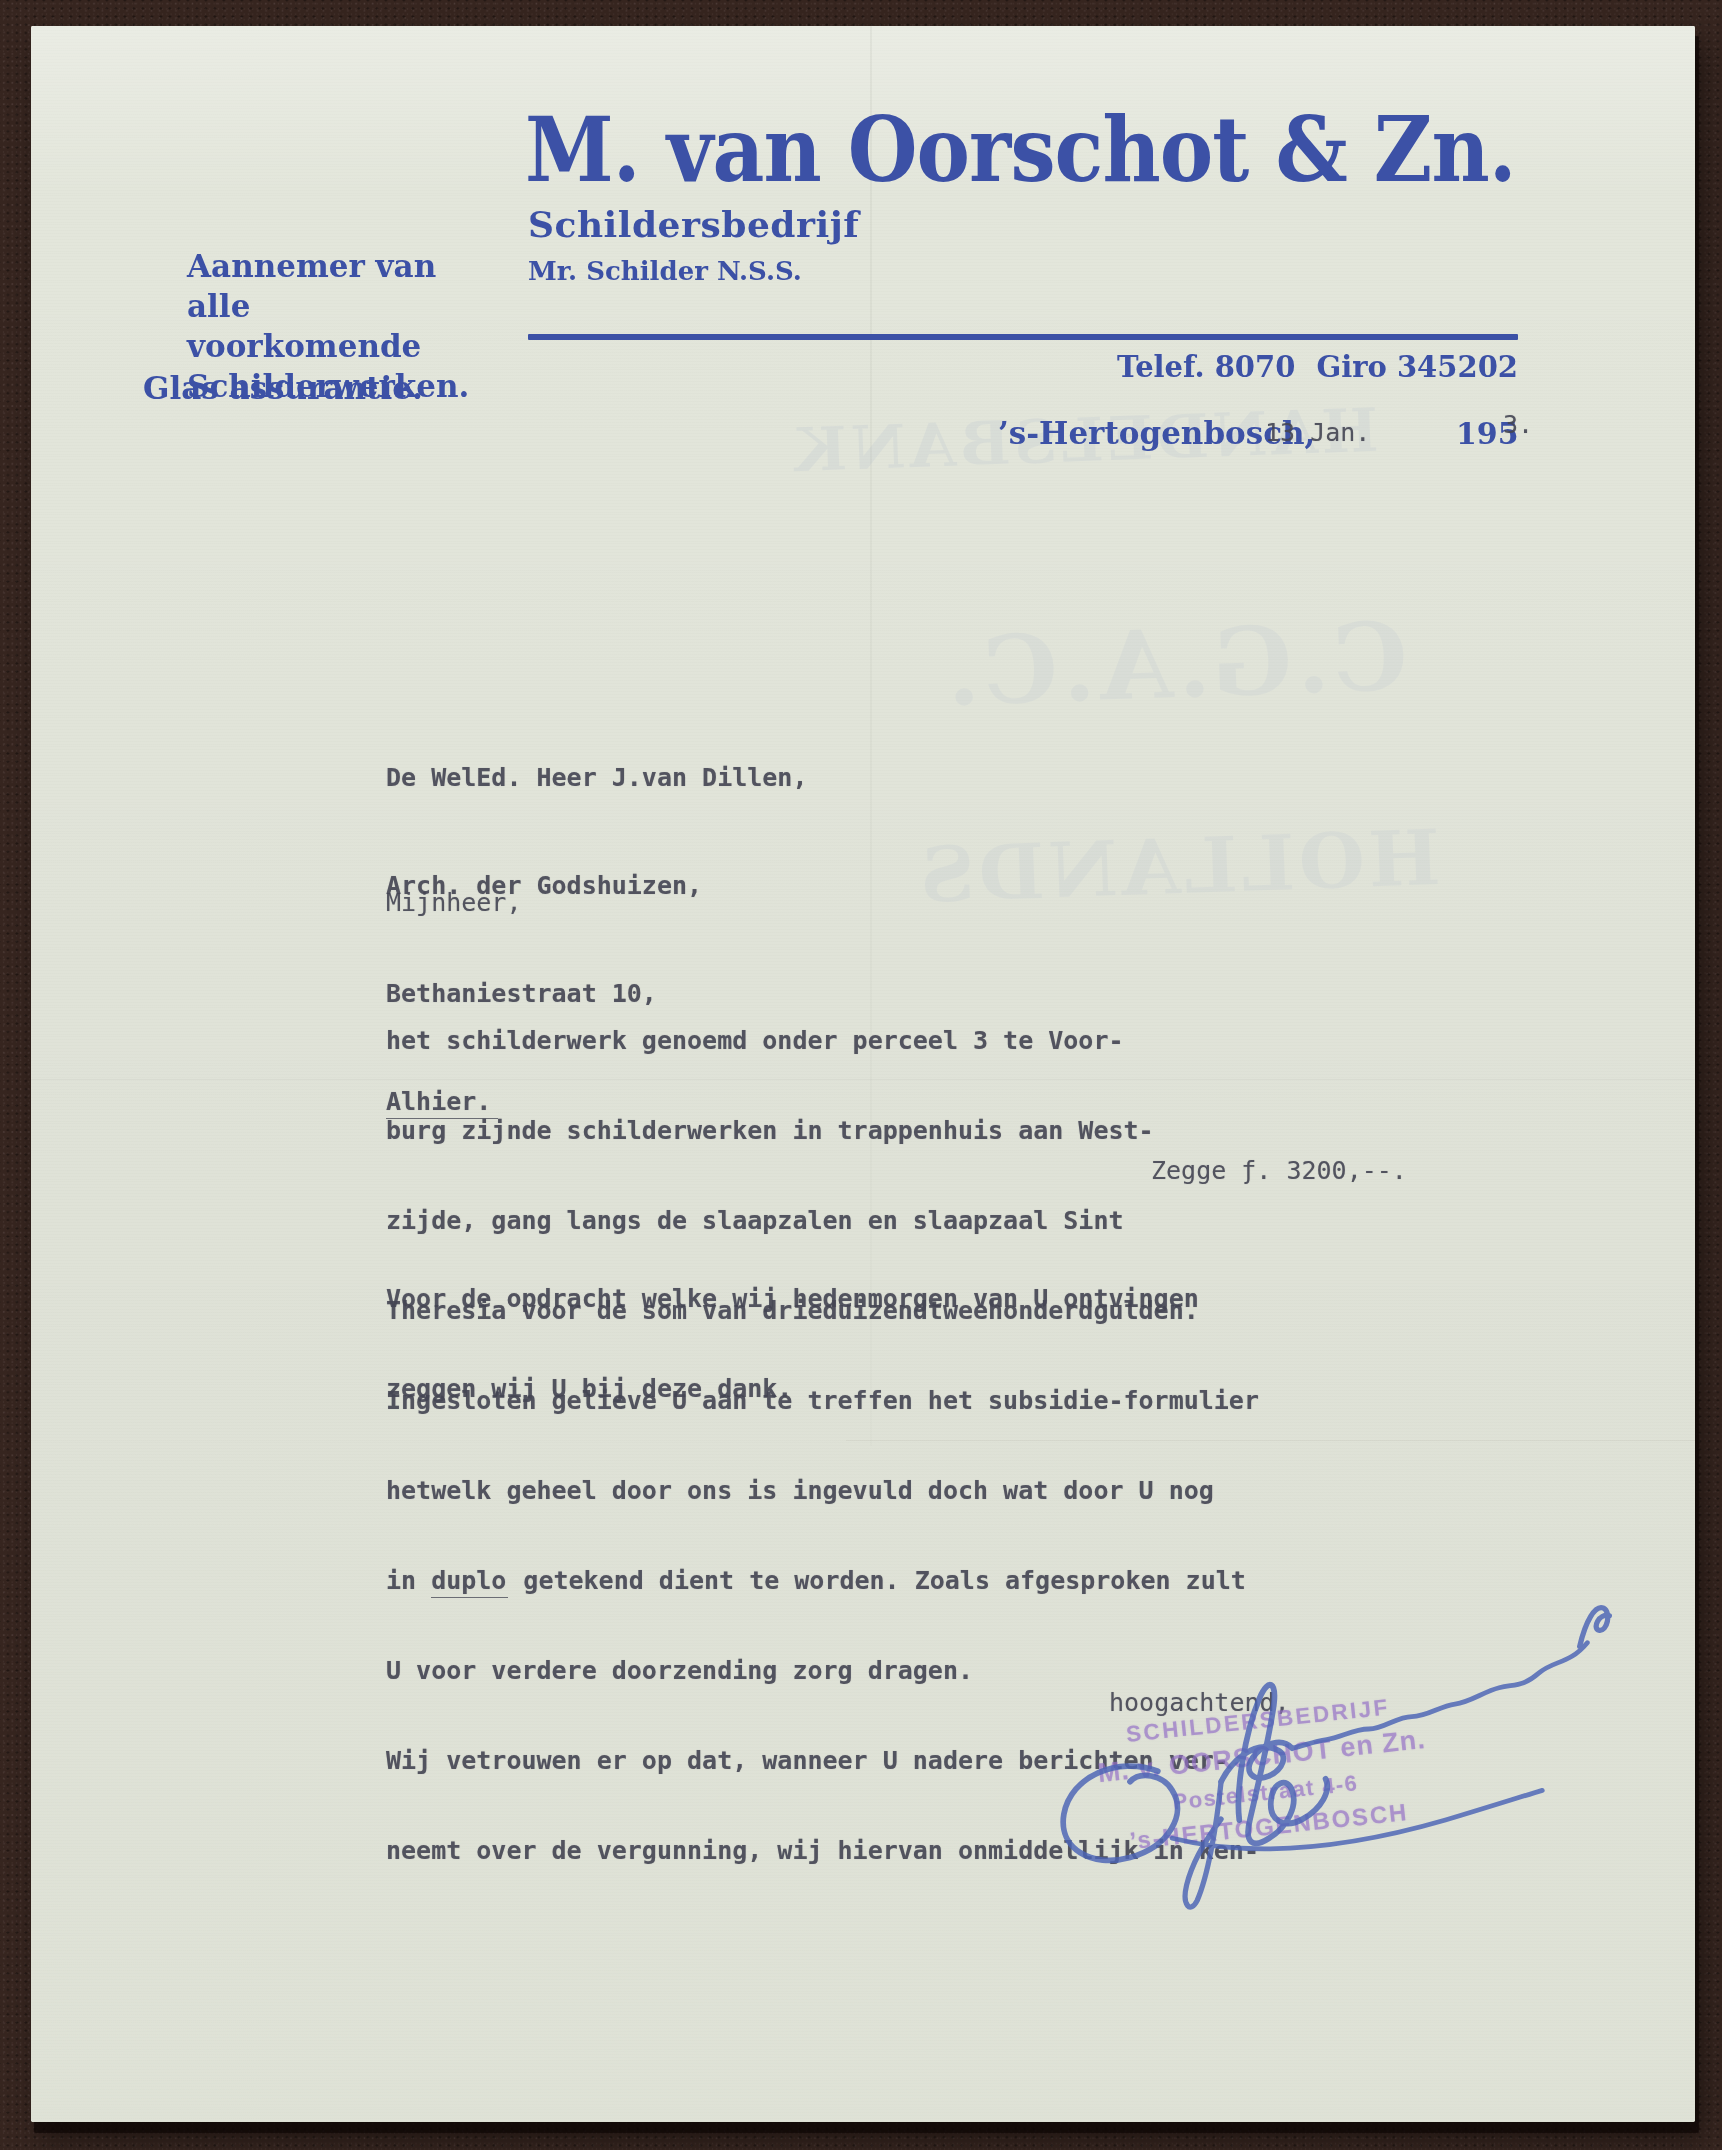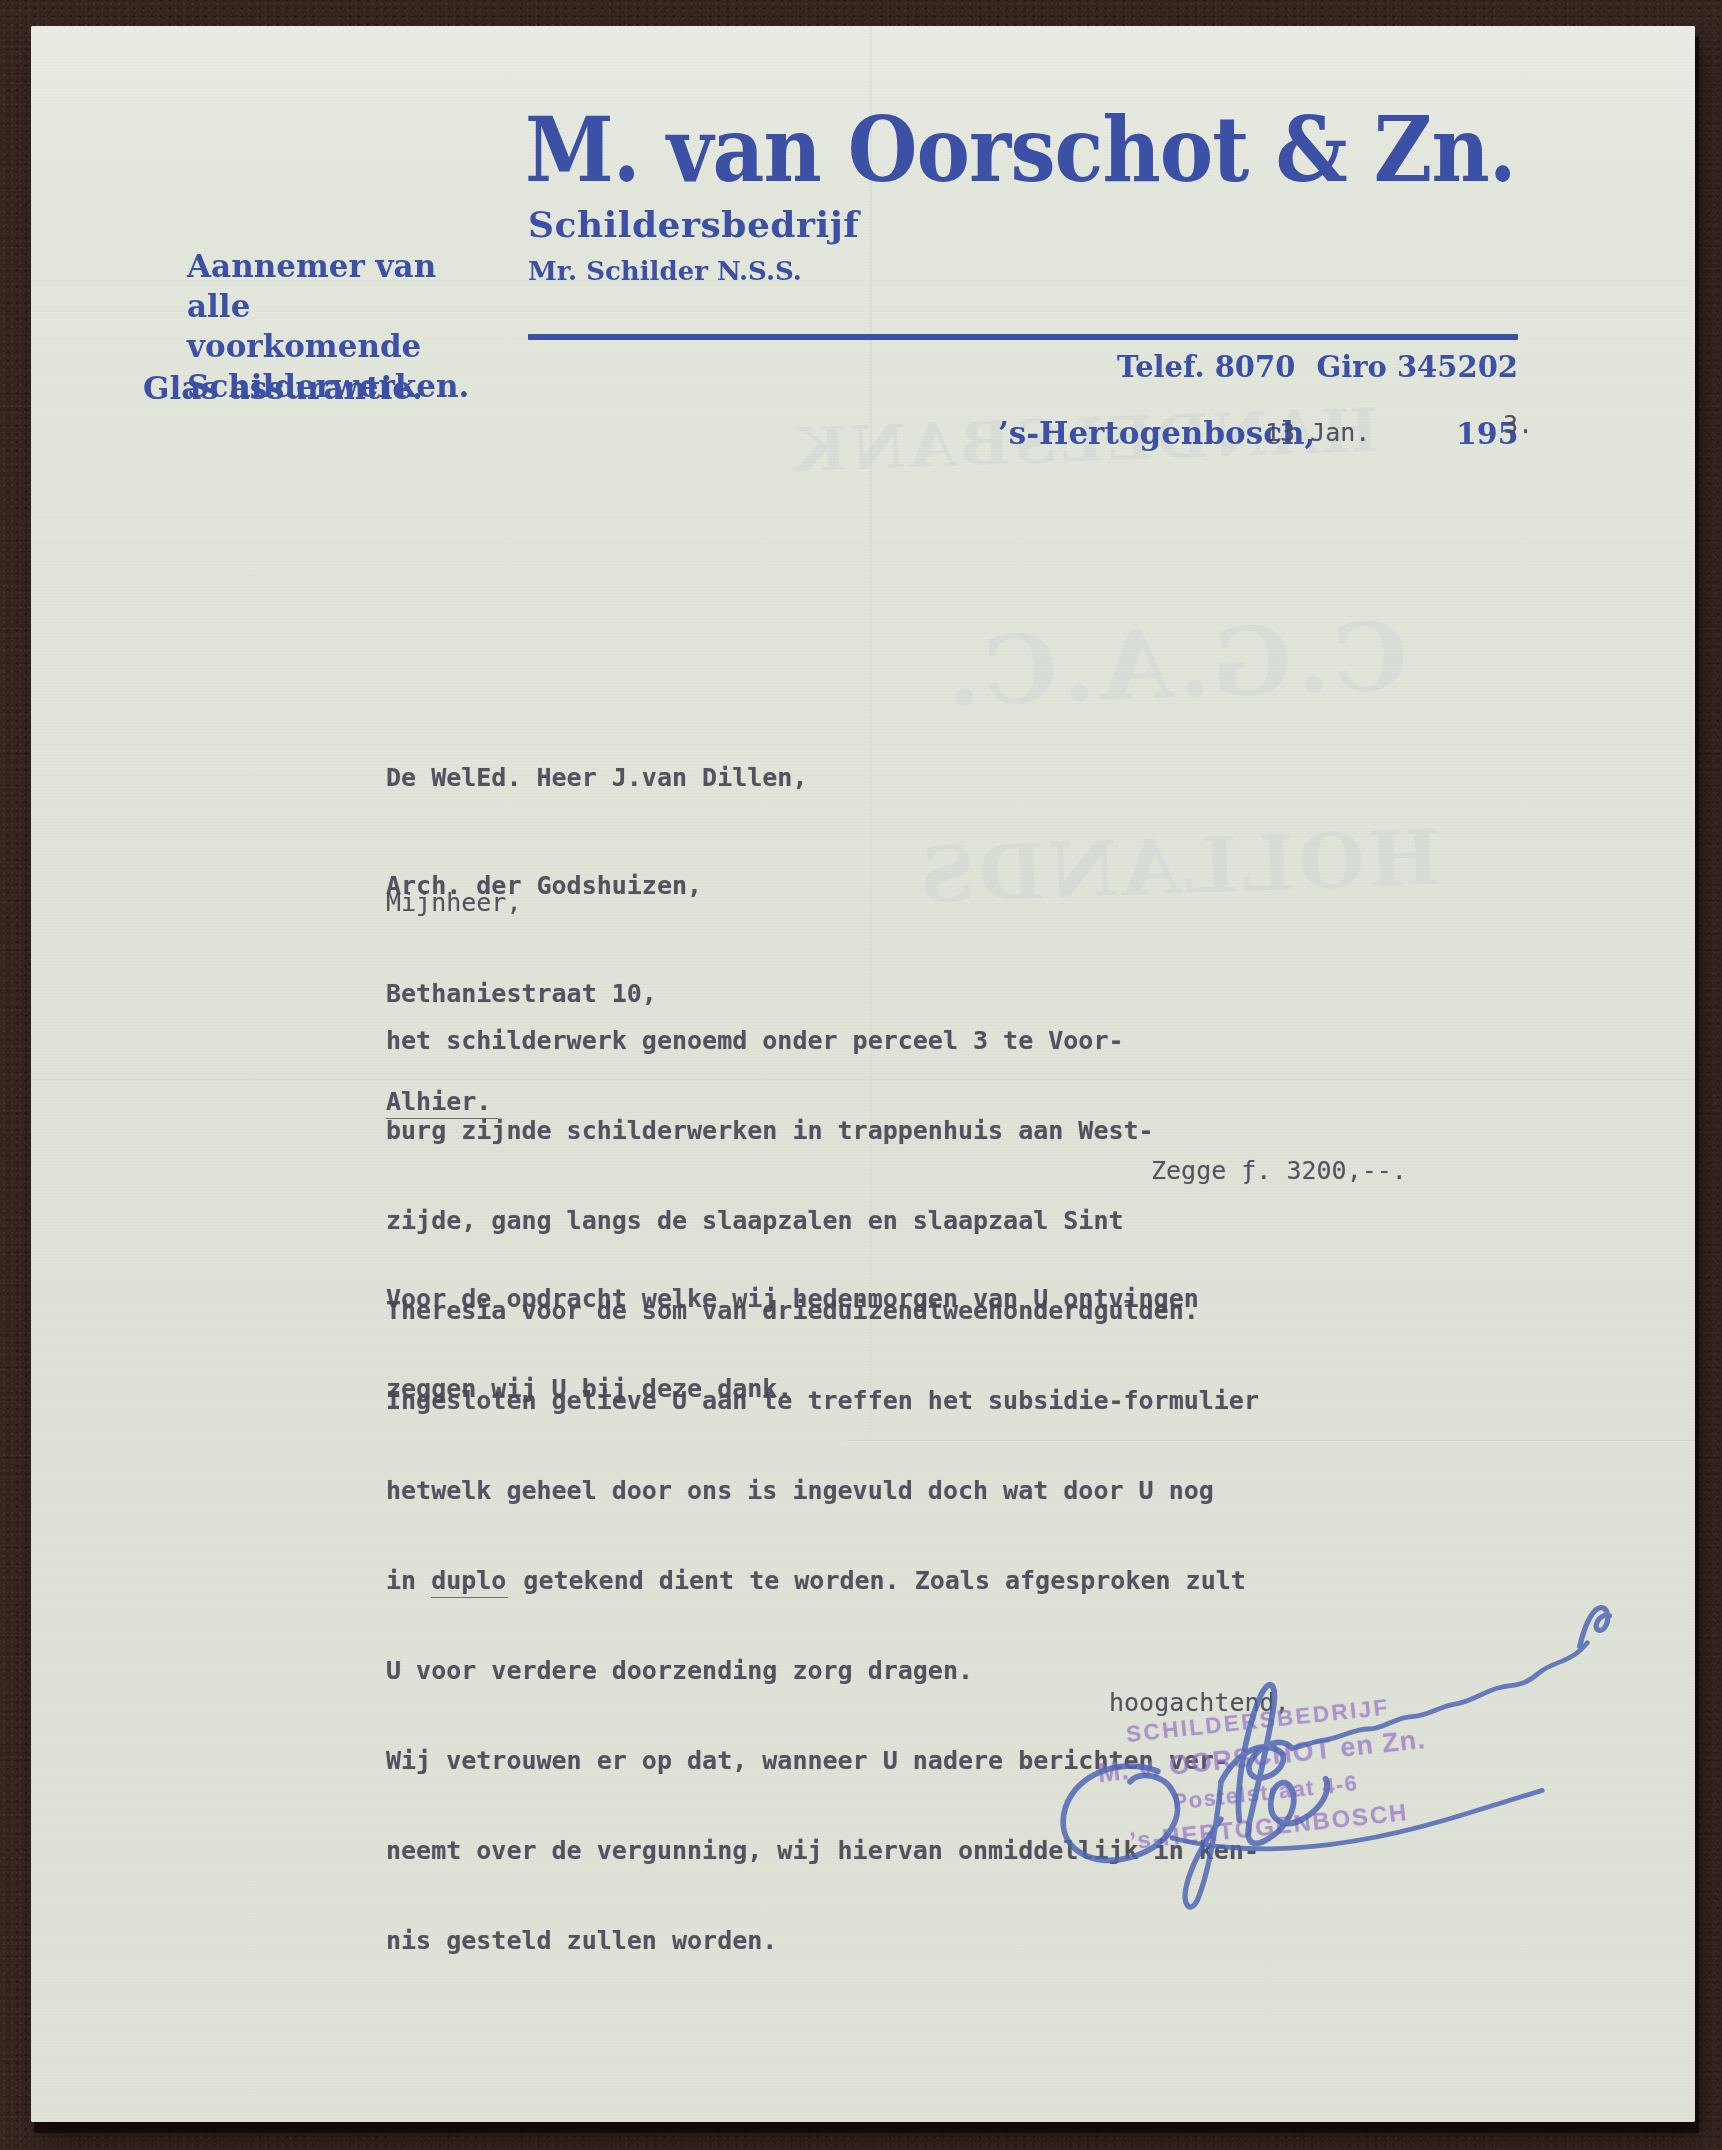--- a/index.html
+++ b/index.html
@@ -138,21 +138,20 @@
       <div class="tline">zeggen wij U bij deze dank.</div>
     </div>
 
     <div class="type para3">
       <div class="tline">Ingesloten gelieve U aan te treffen het subsidie-formulier</div>
       <div class="tline">hetwelk geheel door ons is ingevuld doch wat door U nog</div>
       <div class="tline"><span>in </span><span class="underline-type" style="padding-right:1.9px;">duplo</span><span> getekend dient te worden. Zoals afgesproken zult</span></div>
       <div class="tline">U voor verdere doorzending zorg dragen.</div>
       <div class="tline">Wij vetrouwen er op dat, wanneer U nadere berichten ver-</div>
       <div class="tline">neemt over de vergunning, wij hiervan onmiddellijk in ken-</div>
-      <div class="tline">nis gesteld zullen worden.</div>
     </div>
 
 
     <div class="type closing">hoogachtend,</div>
 
     <div class="stamp">
       <div class="stamp-l1">SCHILDERSBEDRIJF</div>
       <div class="stamp-l2">M. v. OORSCHOT en Zn.</div>
       <div class="stamp-l3">Postelstraat 4-6</div>
       <div class="stamp-l4">’s-HERTOGENBOSCH</div>

